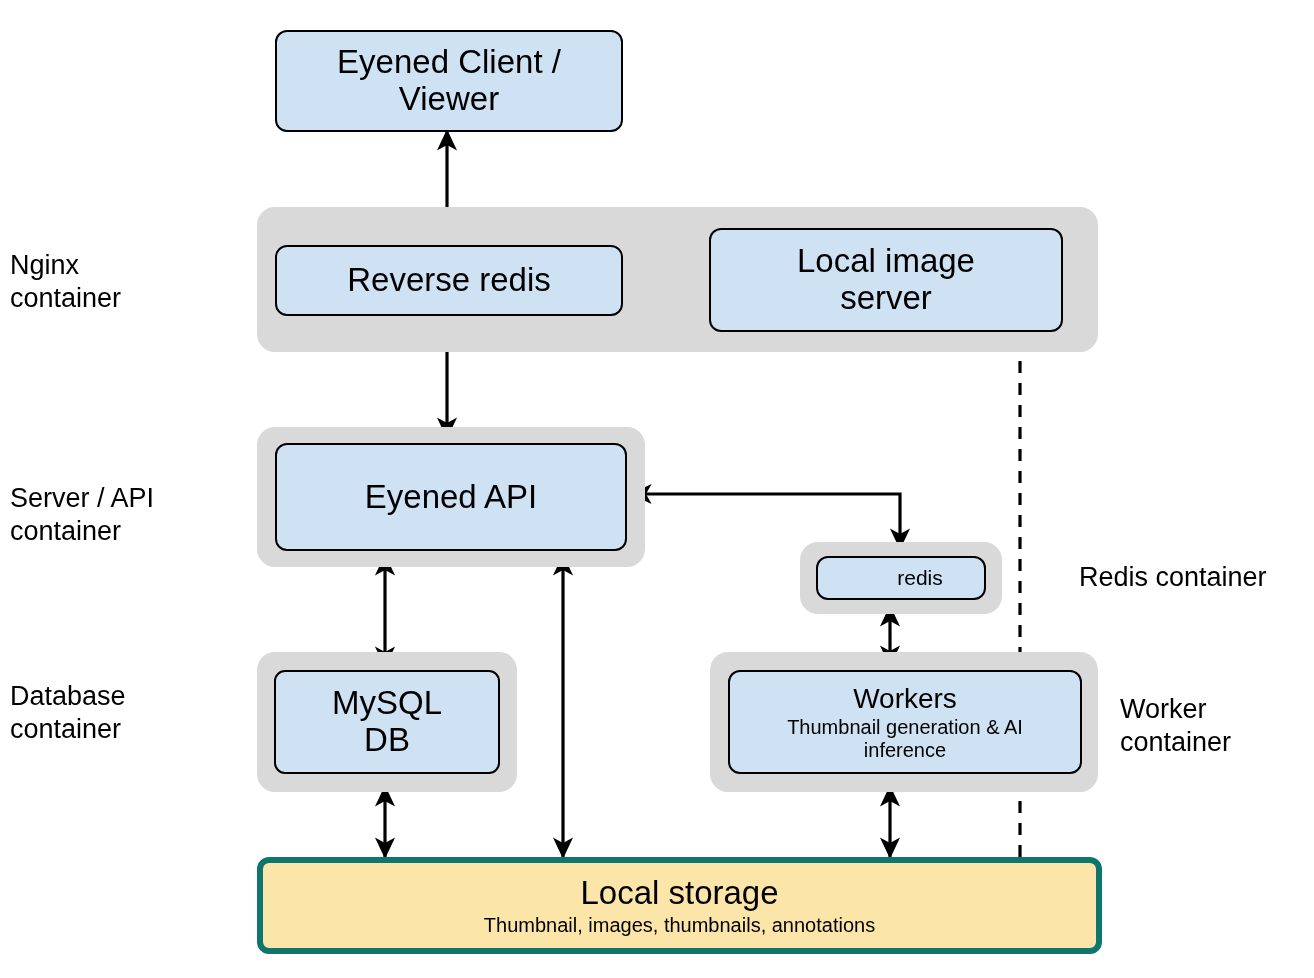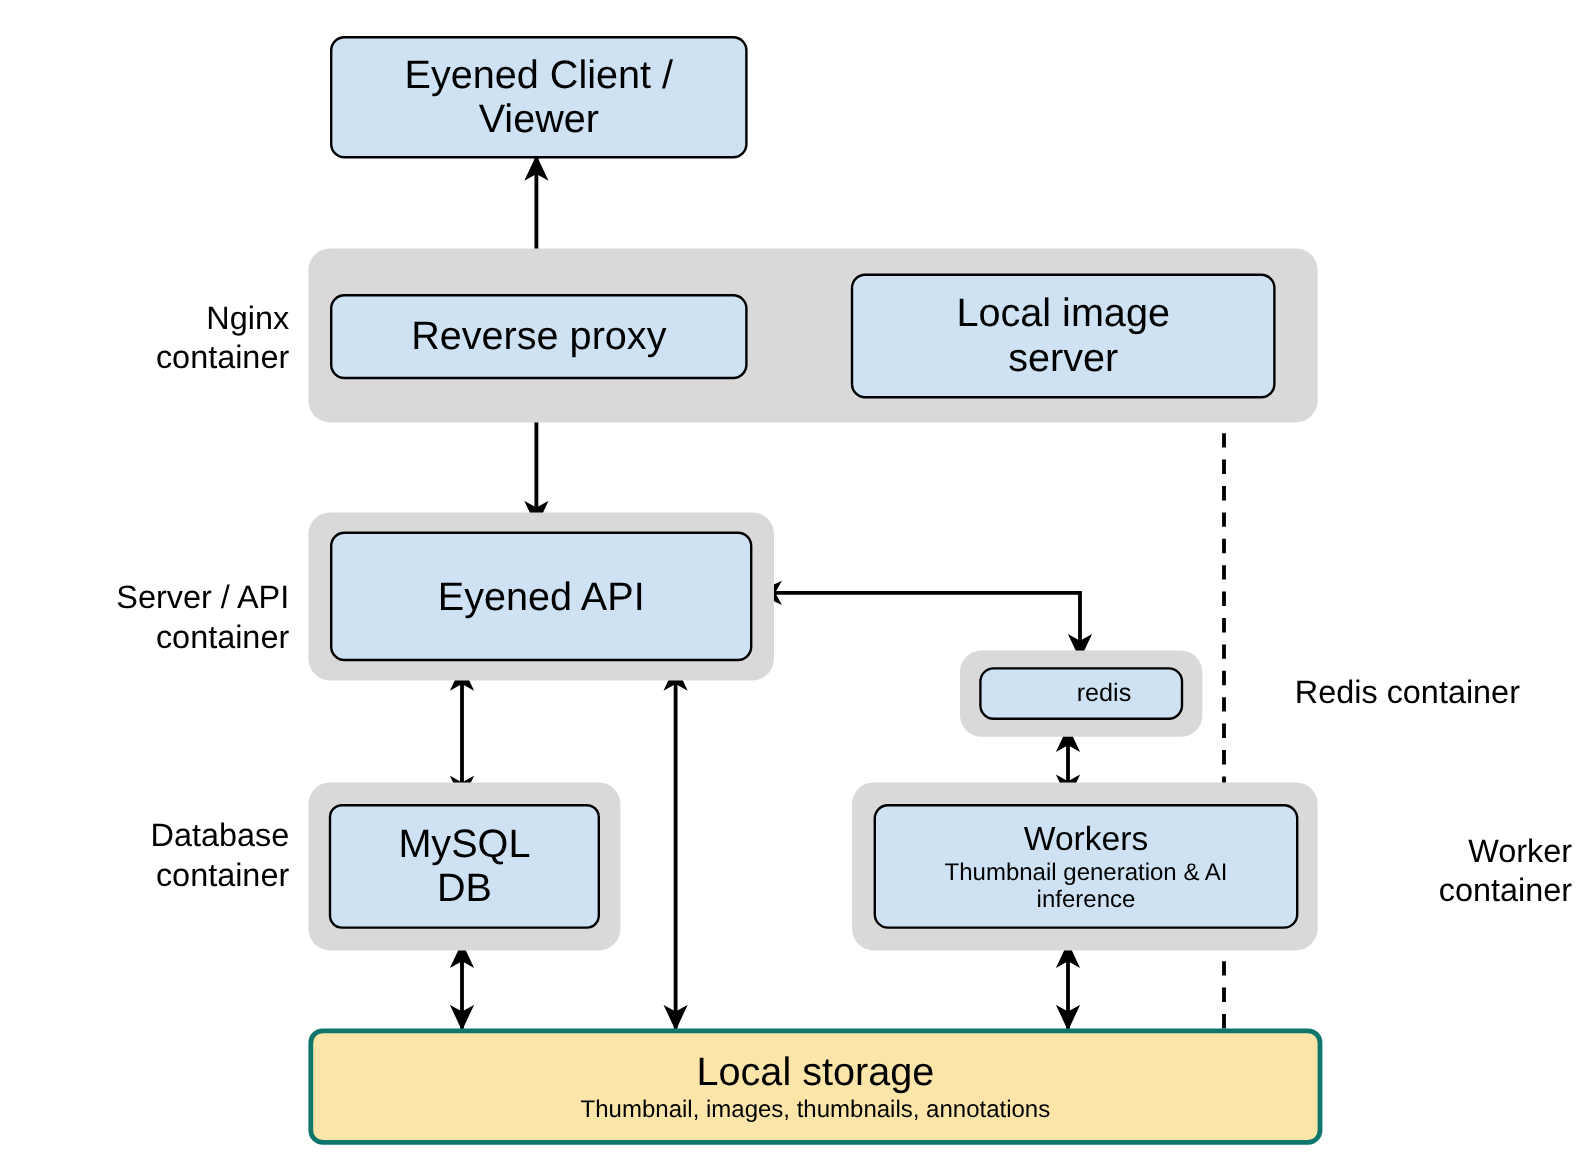--- a/index.html
+++ b/index.html
@@ -45,41 +45,41 @@
   }
   
   .svc {
     background: #cfe2f3;
     border: 2px solid #000000;
     border-radius: 12px;
   }
   
   .storage {
     background: #fce5a8;
-    border: 4px solid #0f766e;
+    border: 6px solid #0f766e;
     border-radius: 12px;
   }
   .title-lg {
     font-size: 33px;
   }
   .title-md {
     font-size: 28px;
   }
   .title-sm {
     font-size: 21px;
     padding-left: 38px;
   }
   .sub {
     font-size: 20px;
     margin-top: 2px;
   }
   .side-label {
     position: absolute;
     font-size: 27px;
-    text-align: right;
+    text-align: left;
     line-height: 1.22;
     white-space: pre-line;
   }
 </style>
 </head>
 <body>
 
 <div id="canvas">
 
   <svg class="svg-layer" viewBox="0 0 1314 978" width="1314" height="978">
@@ -131,21 +131,21 @@
 
   <div class="container-box" style="left:800px; top:542px; width:202px; height:72px;"></div>
 
   <div class="container-box" style="left:257px; top:652px; width:260px; height:140px;"></div>
 
   <div class="container-box" style="left:710px; top:652px; width:388px; height:140px;"></div>
 
   <div class="node svc title-lg" style="left:275px; top:30px; width:348px; height:102px; white-space:pre-line;">Eyened Client /
 Viewer</div>
 
-  <div class="node svc title-lg" style="left:275px; top:245px; width:348px; height:71px;">Reverse proxy</div>
+  <div class="node svc title-lg" style="left:275px; top:245px; width:348px; height:71px;">Reverse redis</div>
 
   <div class="node svc title-lg" style="left:709px; top:228px; width:354px; height:104px; white-space:pre-line;">Local image
 server</div>
 
   <div class="node svc title-lg" style="left:275px; top:443px; width:352px; height:108px;">Eyened API</div>
 
   <div class="node svc title-sm" style="left:816px; top:556px; width:170px; height:44px;">redis</div>
 
   <div class="node svc title-lg" style="left:274px; top:670px; width:226px; height:104px; white-space:pre-line;border-radius:11px;">MySQL
 DB</div>

